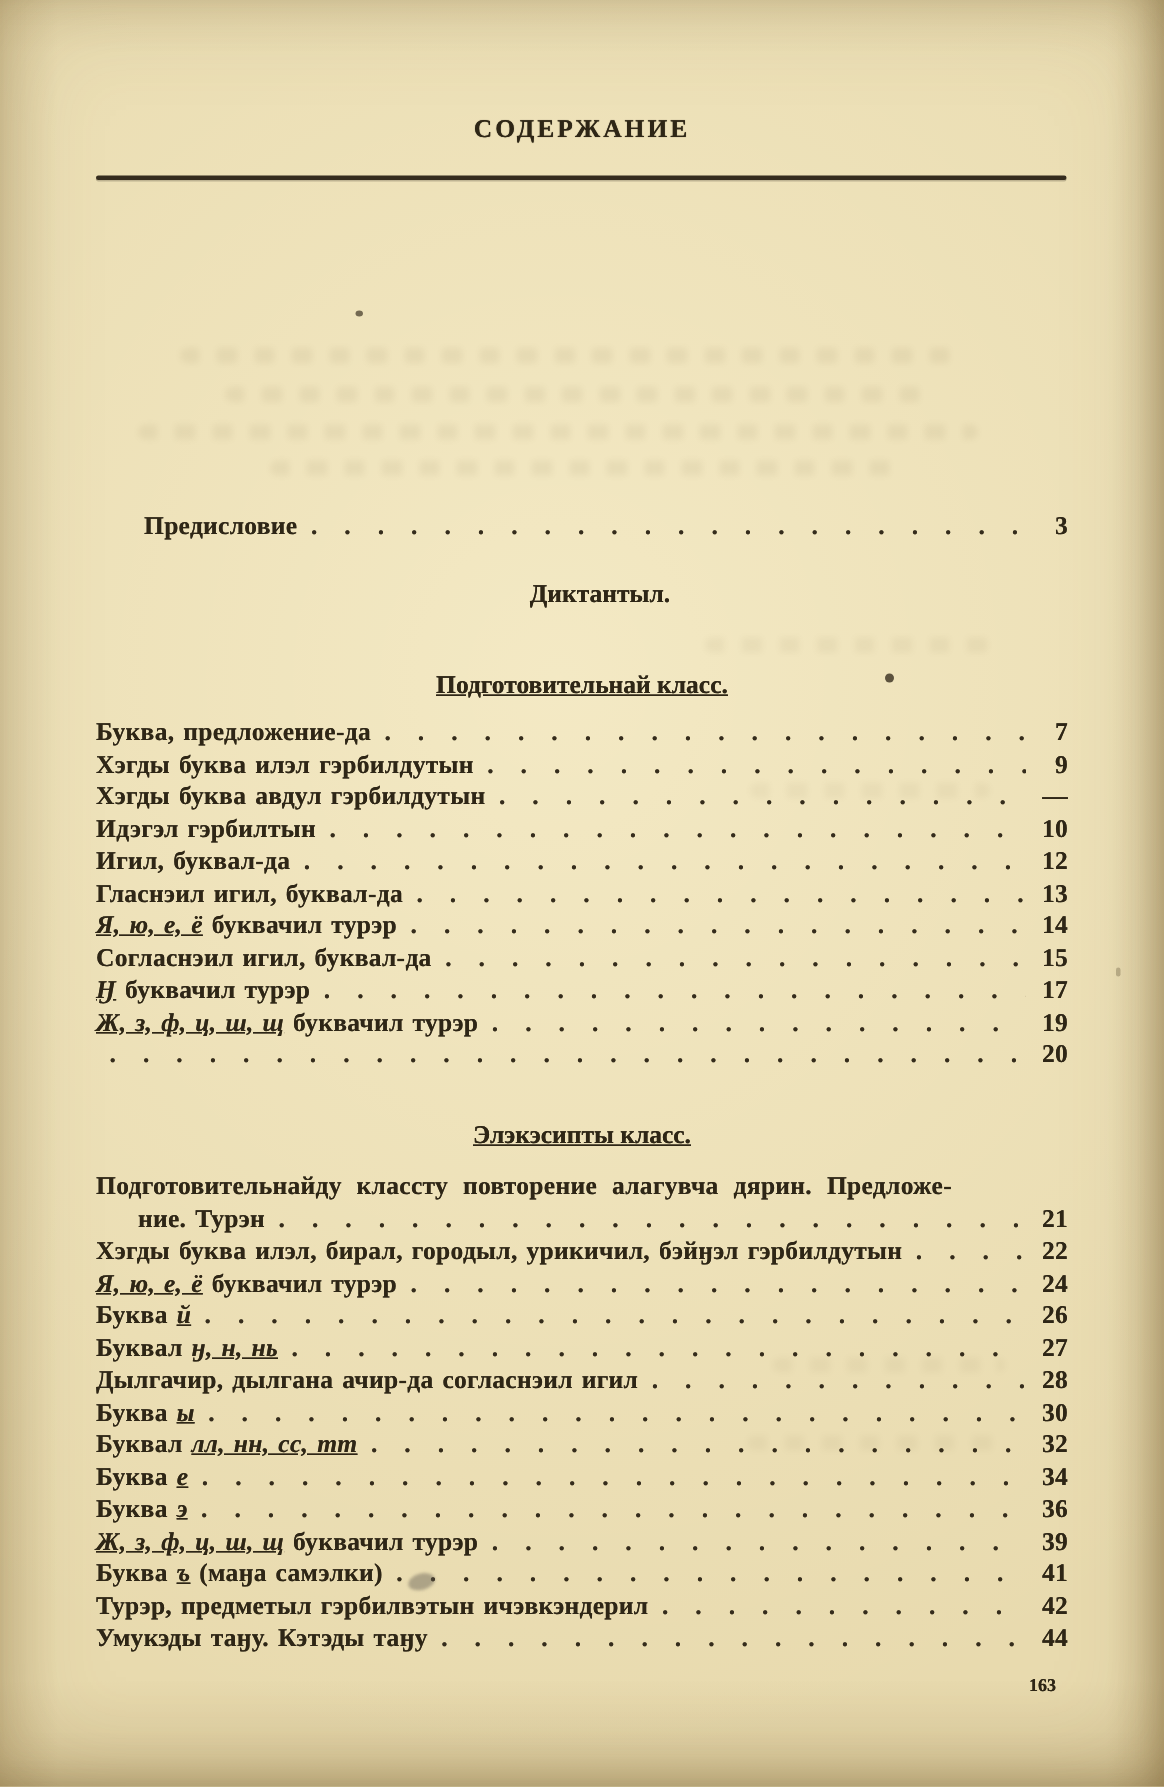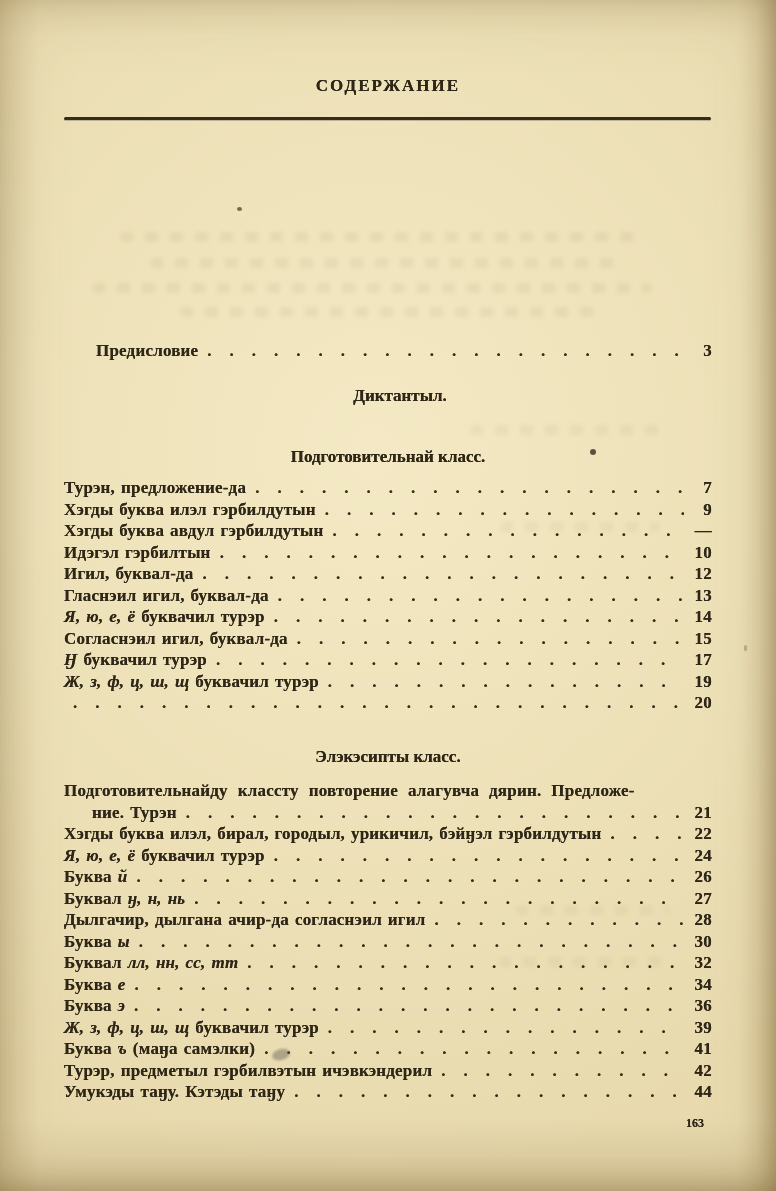--- a/index.html
+++ b/index.html
@@ -44,34 +44,35 @@
     text-align:center;font-size:17px;line-height:21px;
     text-shadow:0 0 .4px var(--ink);
   }
   .section{position:absolute;left:64px;right:64px;}
   #section-0{top:446px;}
   #section-1{top:746px;}
   .section-heading{
     text-align:center;font-size:17px;line-height:21px;
     margin-bottom:10px;
     text-shadow:0 0 .4px var(--ink);
+    text-decoration:underline;
   }
   #section-1 .section-heading{margin-bottom:13px;}
   .toc-row{
     display:flex;align-items:baseline;
     height:21.5px;line-height:21.5px;
     font-size:17px;
     letter-spacing:.2px;word-spacing:1.5px;
     text-shadow:0 0 .4px rgba(46,38,22,.8);
   }
   .toc-row.full{display:block;white-space:nowrap;}
   .toc-row.justify{word-spacing:5.5px;}
   .toc-row.indent .entry-text{padding-left:28px;}
   .entry-text{white-space:nowrap;flex:0 0 auto;}
-  .entry-text .it{font-style:italic;}
+  .entry-text .it{font-style:italic;text-decoration:underline;}
   .leader{
     flex:1 1 auto;min-width:0;overflow:hidden;white-space:nowrap;
     letter-spacing:18px;padding-left:9px;
     color:#352c1c;
   }
   .pageno{flex:0 0 auto;min-width:28px;text-align:right;}
   .folio{
     position:absolute;top:1112px;left:64px;width:640px;
     text-align:right;font-size:12px;line-height:22px;
     text-shadow:0 0 .4px var(--ink);
@@ -112,21 +113,21 @@
         <span class="leader">........................................</span>
         <span class="pageno">3</span>
       </div>
     </div>
 
   <div class="part-heading">Диктантыл.</div>
 
   <div class="section" id="section-0">
       <div class="section-heading">Подготовительнай класс.</div>
       <div class="toc-row">
-        <span class="entry-text"><span>Турэн, предложение-да</span></span>
+        <span class="entry-text"><span>Буква, предложение-да</span></span>
         <span class="leader">........................................</span>
         <span class="pageno">7</span>
       </div>
       <div class="toc-row">
         <span class="entry-text"><span>Хэгды буква илэл гэрбилдутын</span></span>
         <span class="leader">........................................</span>
         <span class="pageno">9</span>
       </div>
       <div class="toc-row">
         <span class="entry-text"><span>Хэгды буква авдул гэрбилдутын</span></span>

